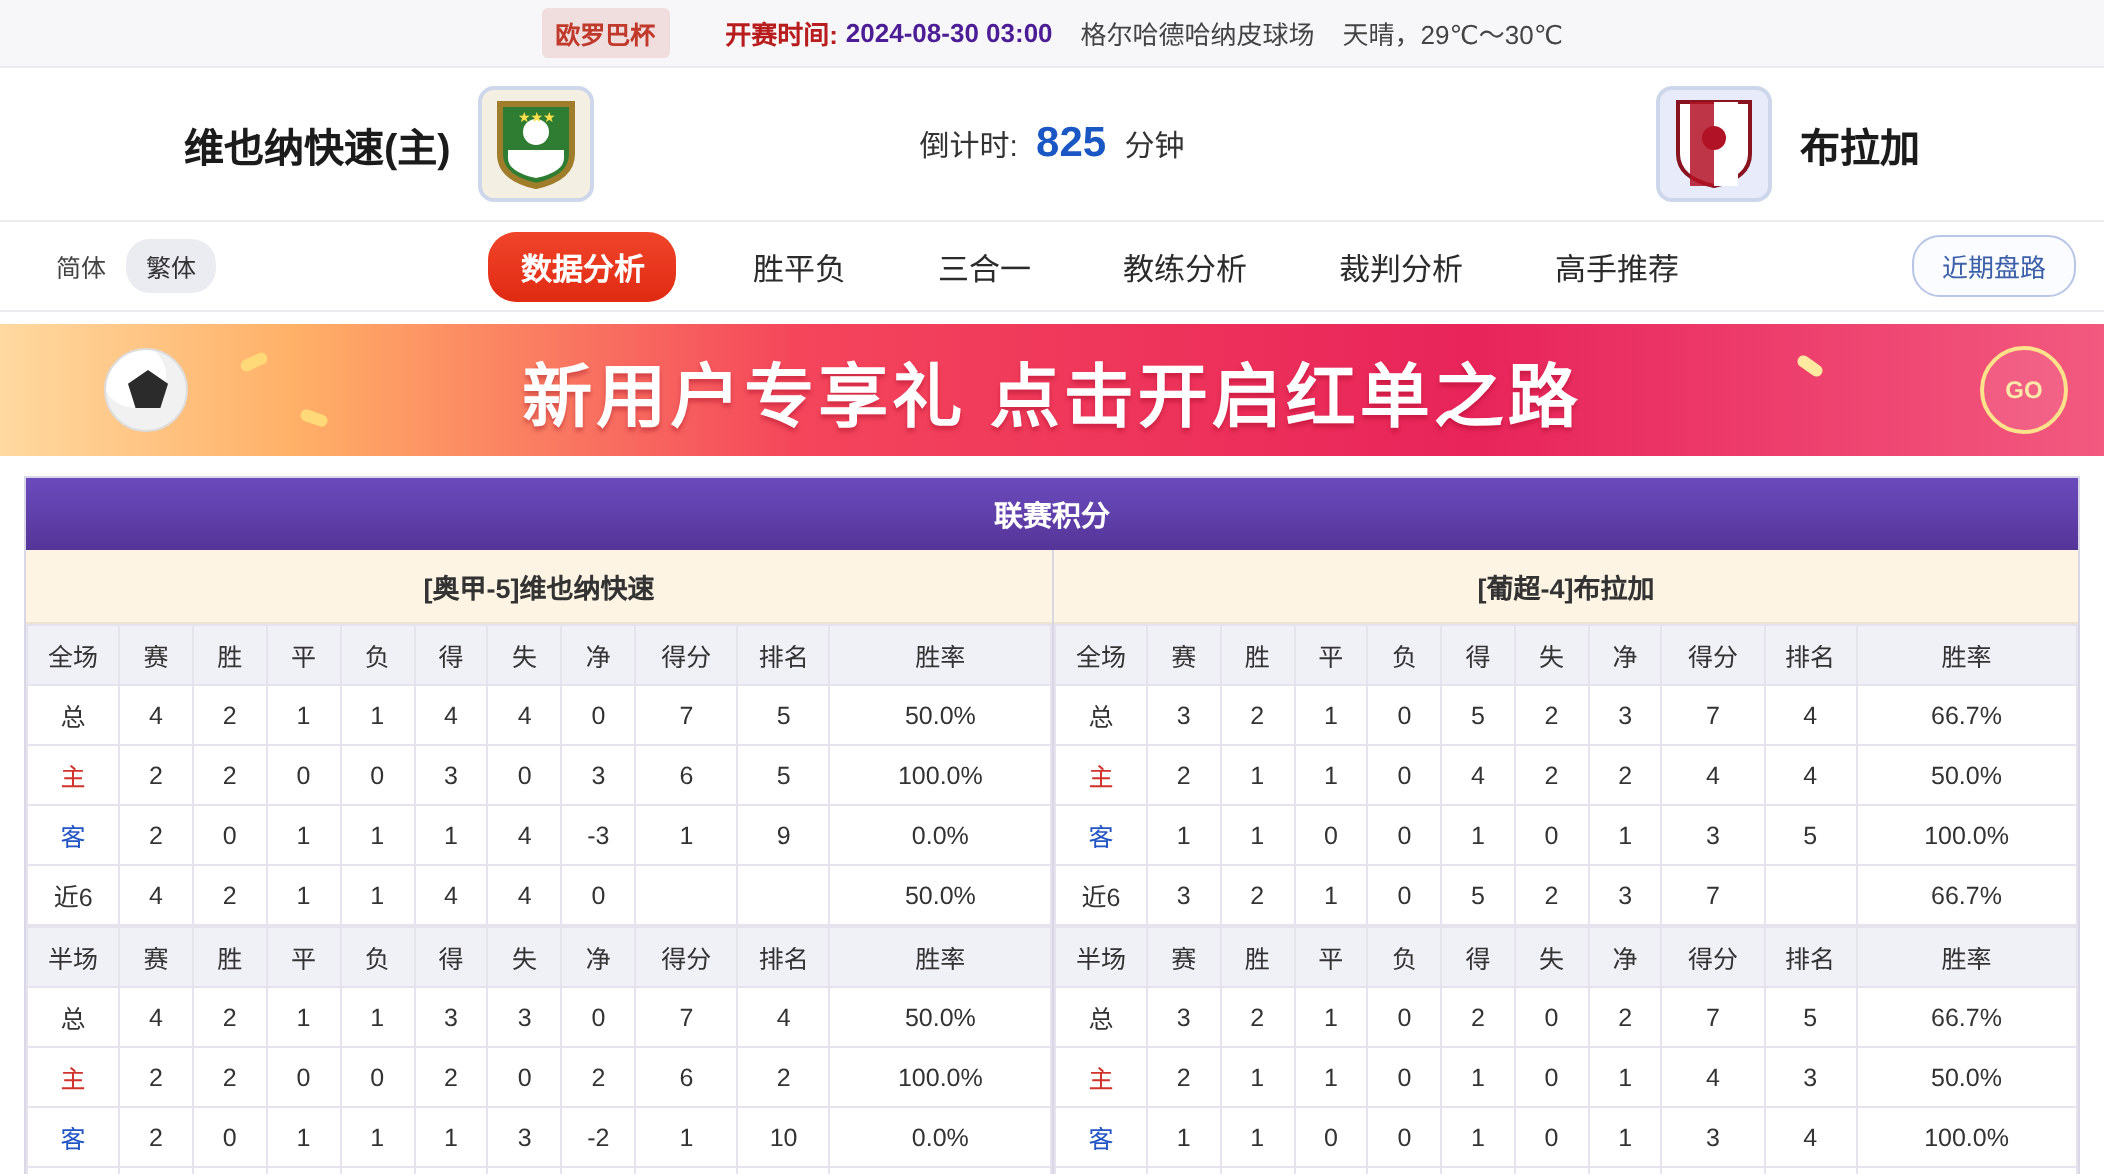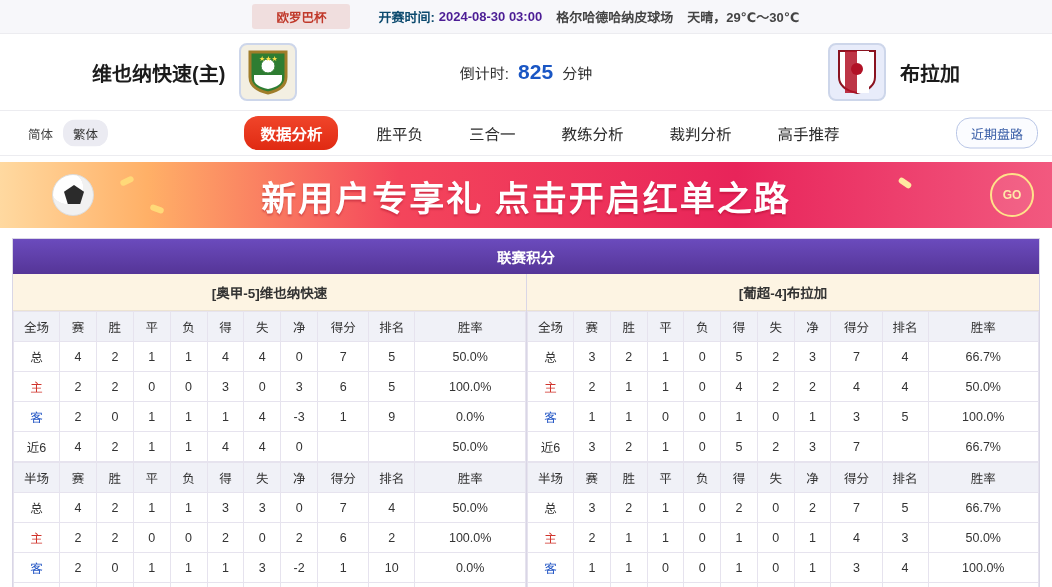--- a/index.html
+++ b/index.html
@@ -19,29 +19,29 @@
     display: flex;
     align-items: center;
     justify-content: center;
     font-size: 13px;
     color: #333;
   }
   .cup-badge {
     background: #f0dede;
     color: #c0392b;
     border-radius: 3px;
-    padding: 3px 24px;
+    padding: 3px 7px;
     font-size: 12.5px;
     margin-right: 28px;
     font-weight: bold;
   }
-  .topbar .lbl { color: #0c4a6e; font-weight: bold; }
+  .topbar .lbl { color: #b91c1c; font-weight: bold; }
   .topbar .val { color: #4c1d95; font-weight: bold; margin-left: 4px; }
   .topbar .sep { display:inline-block; width: 14px; }
-  .topbar .plain { color: #444; font-weight: bold; }
+  .topbar .plain { color: #444; }
 
   
   .teams {
     height: 76px;
     display: flex;
     align-items: center;
     justify-content: center;
     position: relative;
     background: #fff;
   }

